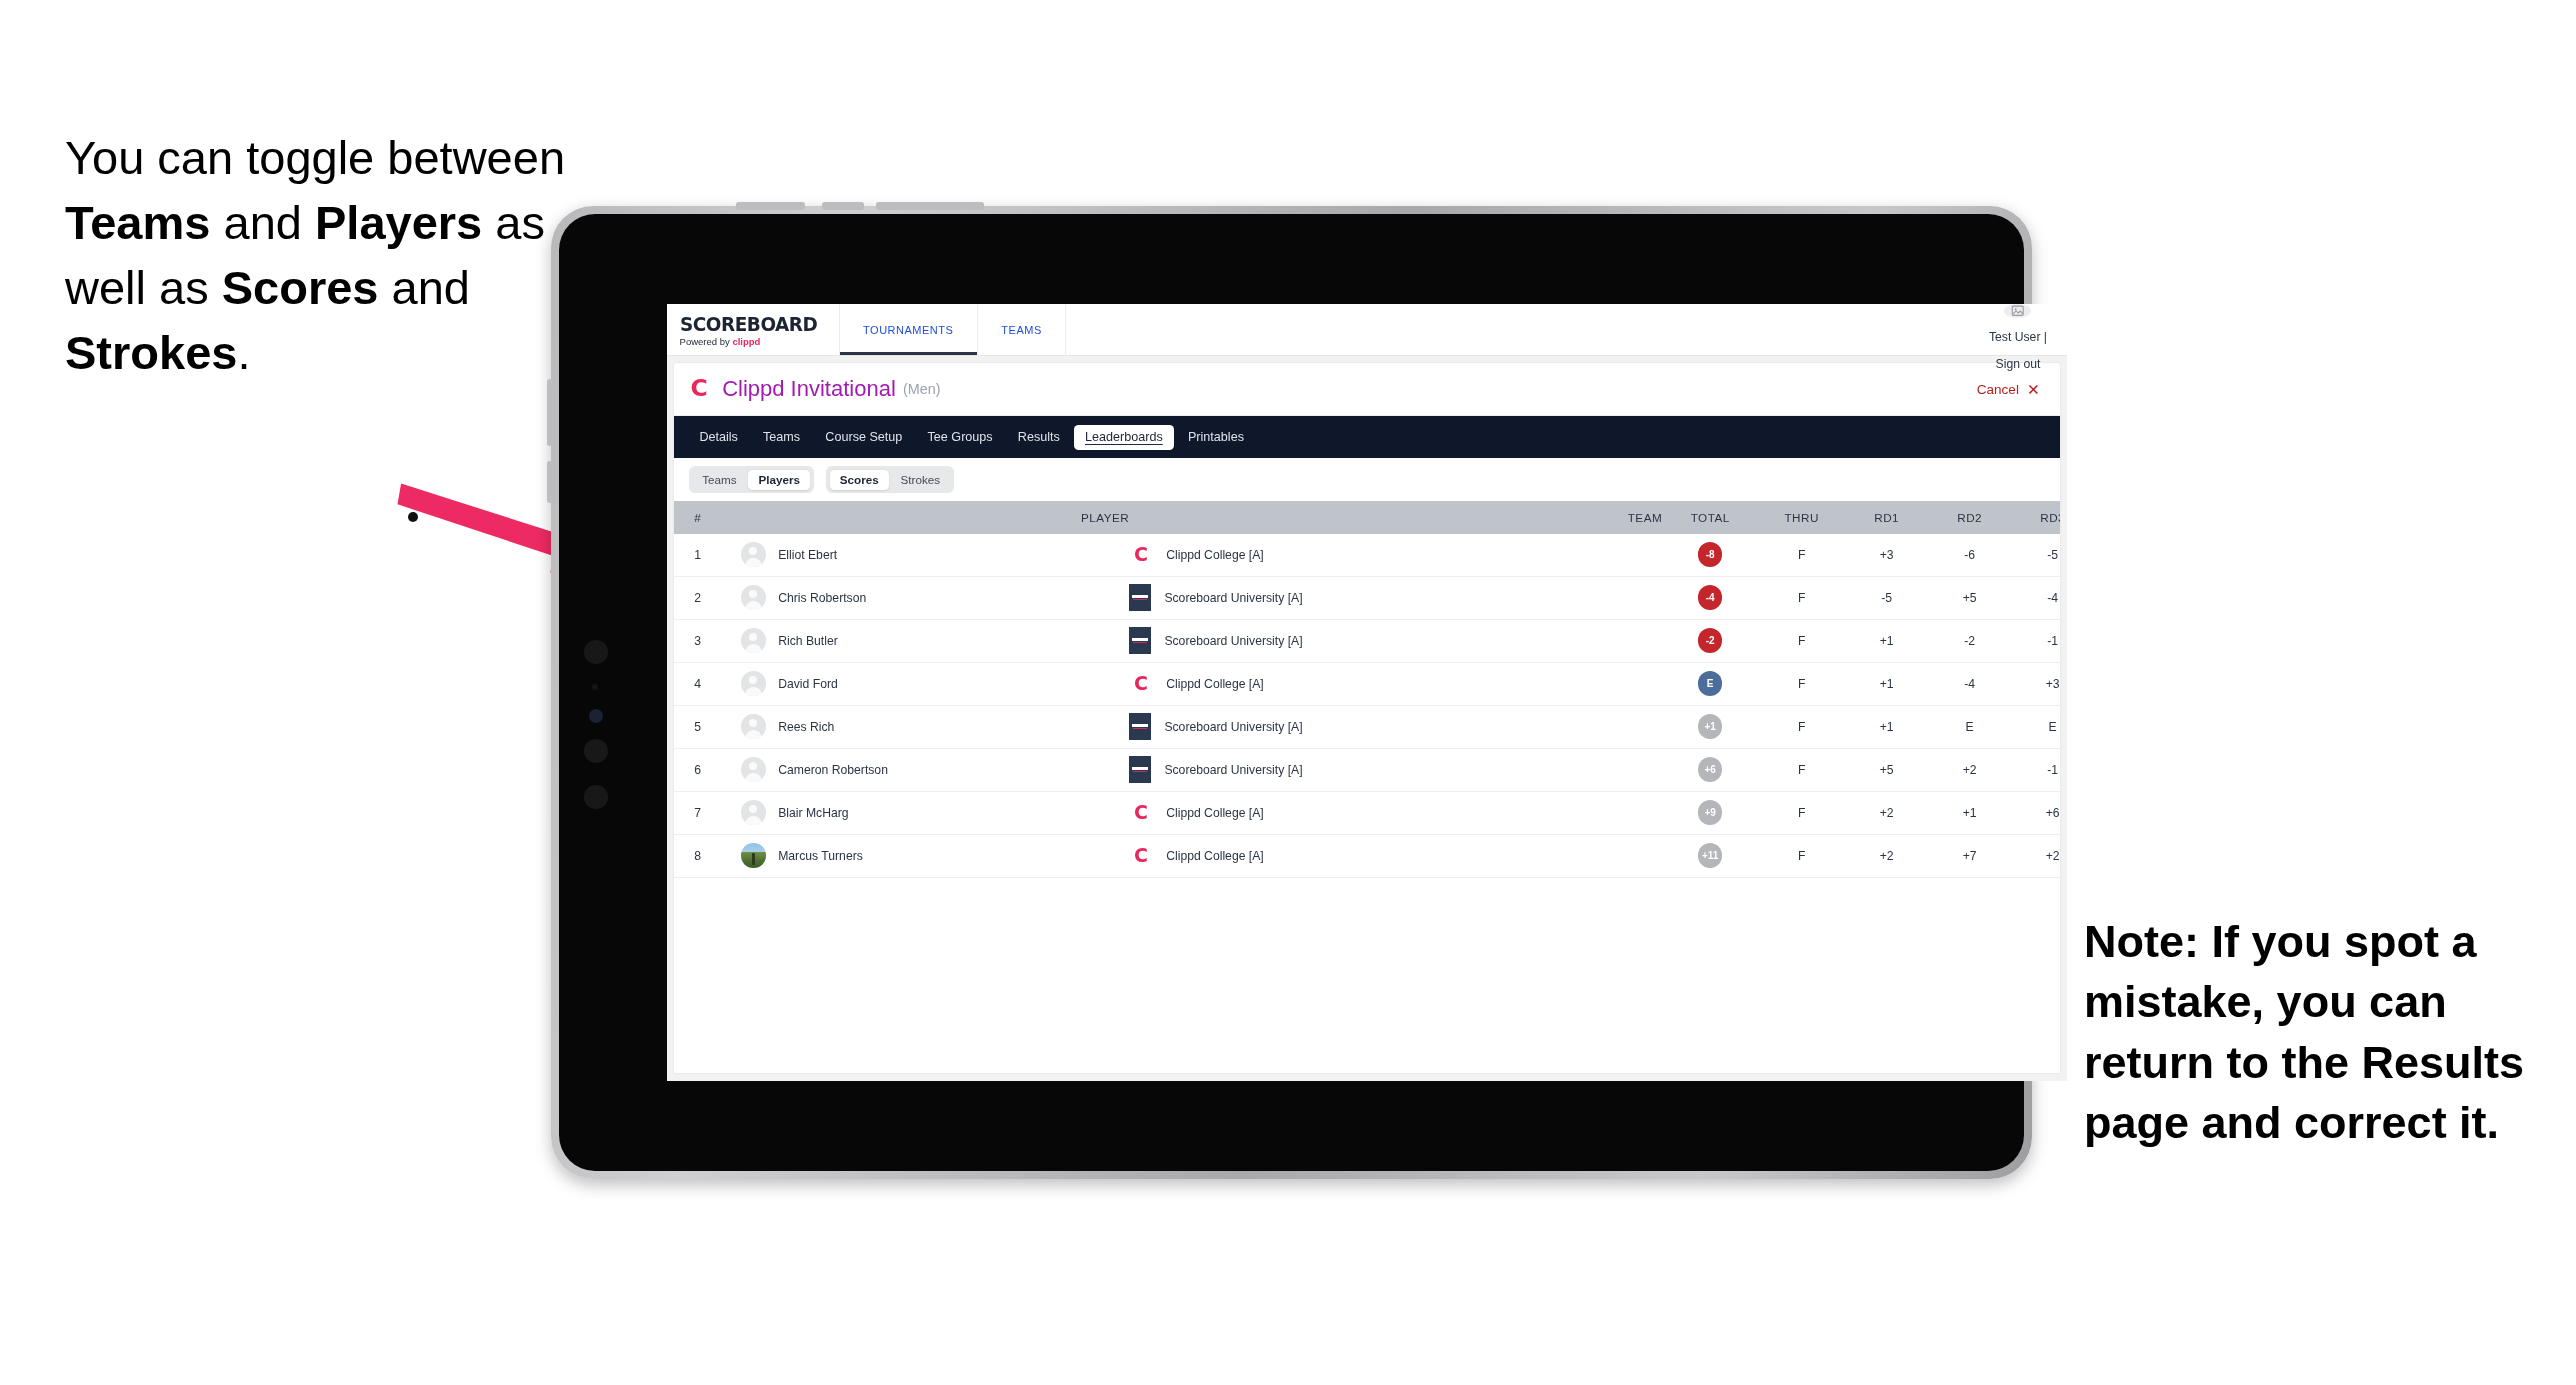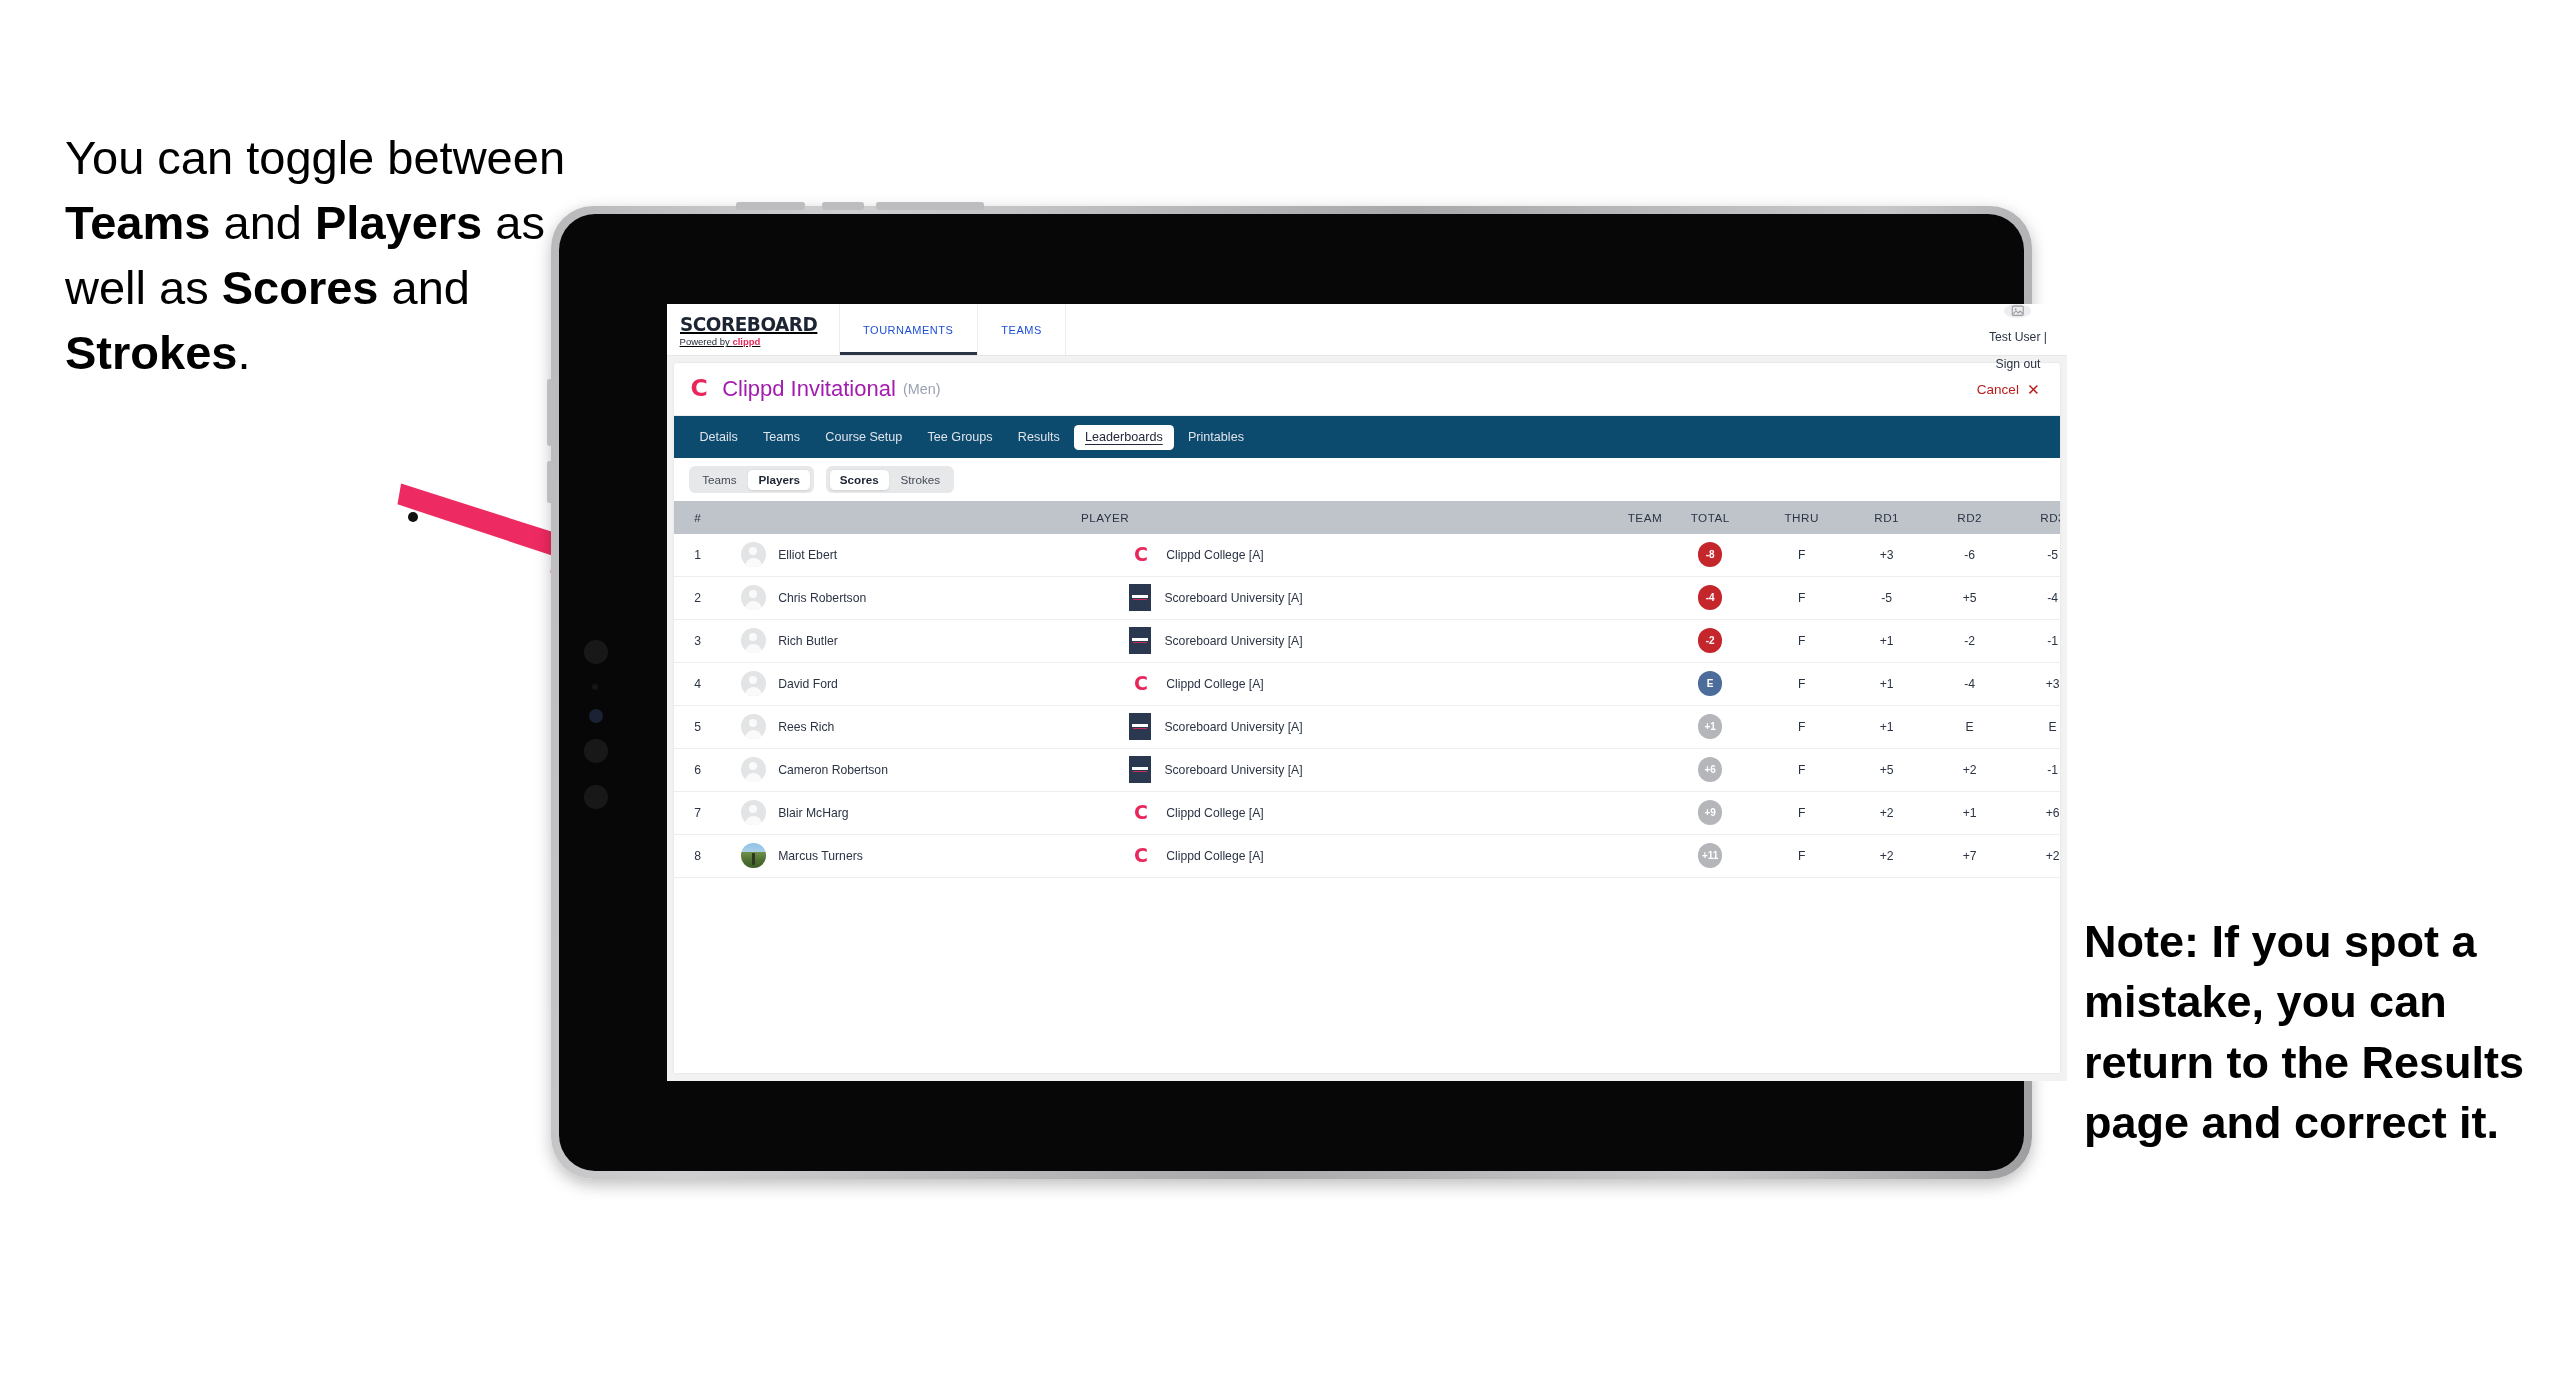--- a/index.html
+++ b/index.html
@@ -119,21 +119,20 @@
     border-bottom: 0.9px solid #e6e6e8;
     position: relative;
   }
   #brand {
     width: 159px;
     padding-left: 12.6px;
     display: flex;
     flex-direction: column;
     justify-content: center;
     border-right: 0.9px solid #ededef;
-    text-decoration: underline;
   }
   #brand-title {
     font-family: "DejaVu Sans", sans-serif;
     font-weight: 700;
     font-size: 20px;
     letter-spacing: -0.5px;
     color: #1d2433;
     transform: scaleX(0.92);
     transform-origin: left center;
   }
@@ -229,21 +228,21 @@
     gap: 8.1px;
     font-size: 13.5px;
     color: #b91c1c;
     cursor: pointer;
   }
   #cancel-x { font-size: 15.3px; line-height: 1; }
 
   
   #section-nav {
     height: 42px;
-    background: #0c4a6e;
+    background: #0f172a;
     display: flex;
     align-items: center;
     padding: 0 14.4px;
     gap: 3.6px;
   }
   .section-tab {
     font-size: 12.6px;
     color: #dfe3ea;
     padding: 5.4px 10.8px;
     border-radius: 4.5px;

